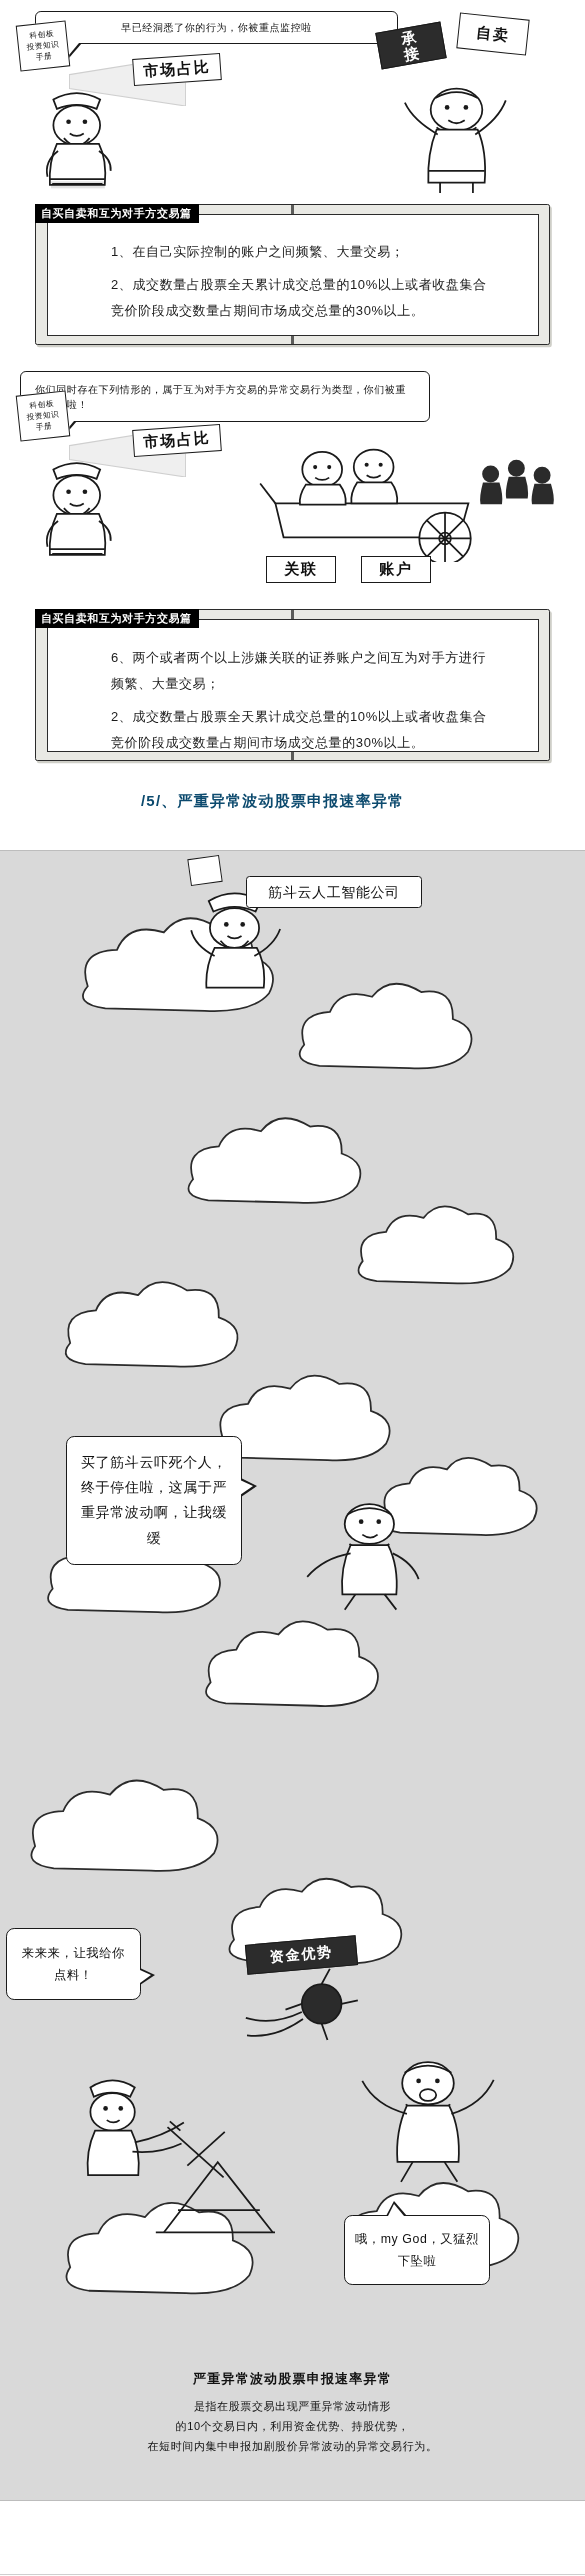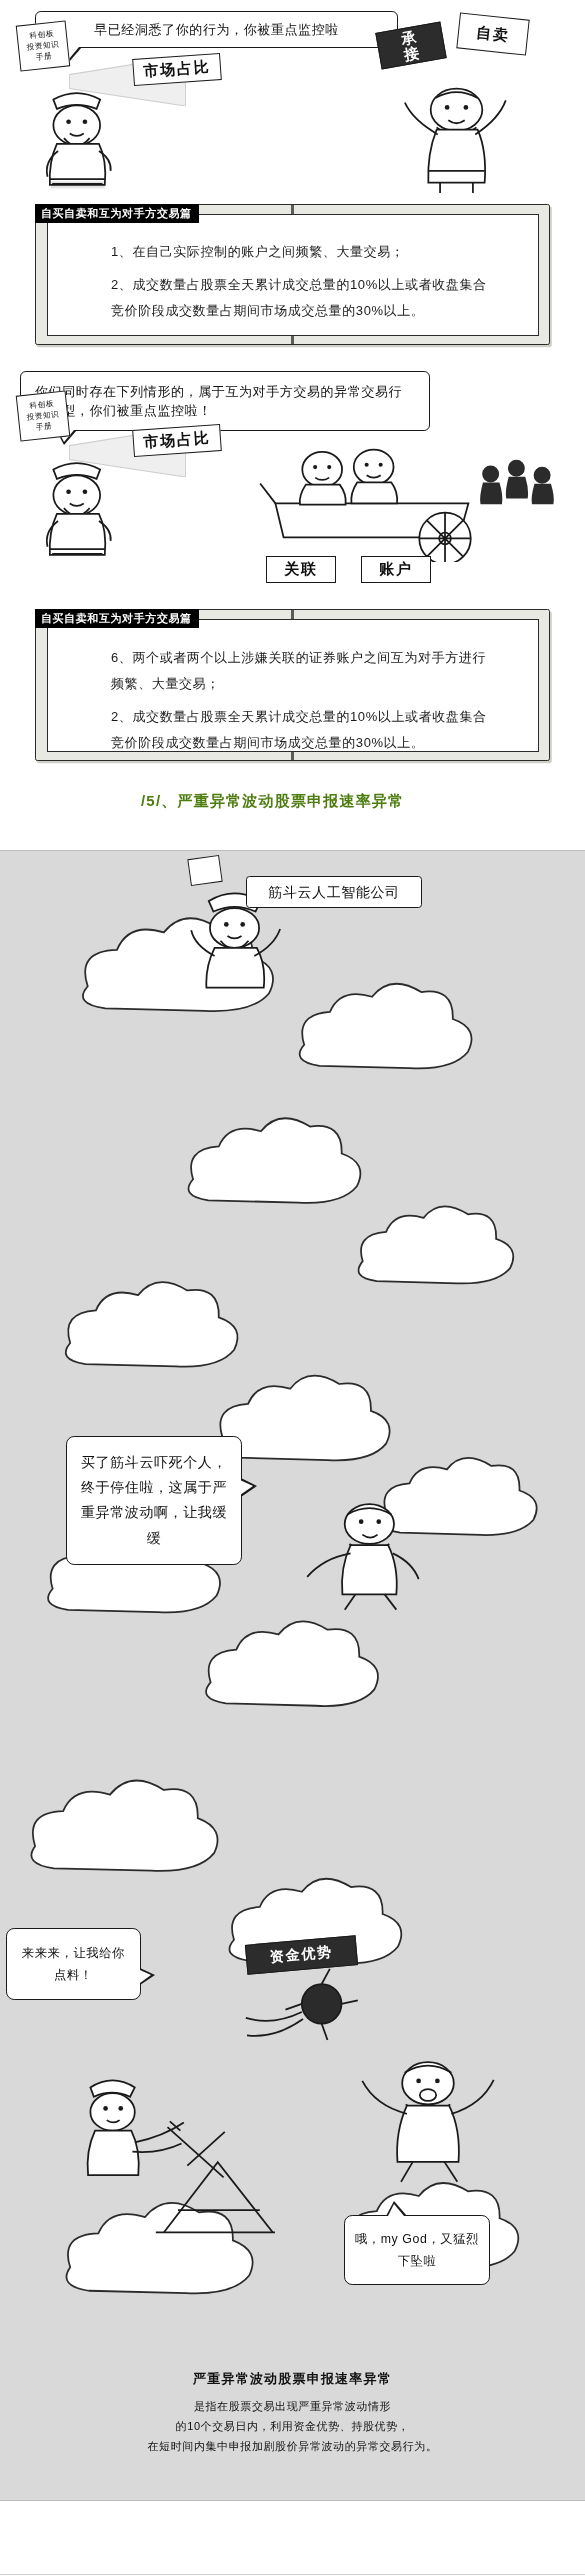--- a/index.html
+++ b/index.html
@@ -21,21 +21,21 @@
     background: #ffffff;
   }
 
   
   .bubble {
     position: absolute;
     background: #ffffff;
     border: 1.8px solid #1a1a1a;
     border-radius: 8.2px;
     padding: 8.2px 11.7px;
-    font-size: 13px;
+    font-size: 10px;
     line-height: 1.5;
     letter-spacing: 0.6px;
     color: #111;
     text-align: center;
     z-index: 6;
   }
   .bubble.flat { border-radius: 3.5px; }
   .bubble .tail {
     position: absolute;
     width: 0; height: 0;
@@ -79,21 +79,21 @@
     color: #1b1b1b;
   }
   .book-text p { margin: 0 0 7px 0; }
 
   
   .section-title {
     position: absolute;
     font-size: 15px;
     font-weight: bold;
     letter-spacing: 1.2px;
-    color: #4d7c0f;
+    color: #0c4a6e;
   }
 
   
   .sign {
     position: absolute;
     border: 1.8px solid #1a1a1a;
     font-size: 15px;
     font-weight: bold;
     letter-spacing: 1.8px;
     display: flex;

